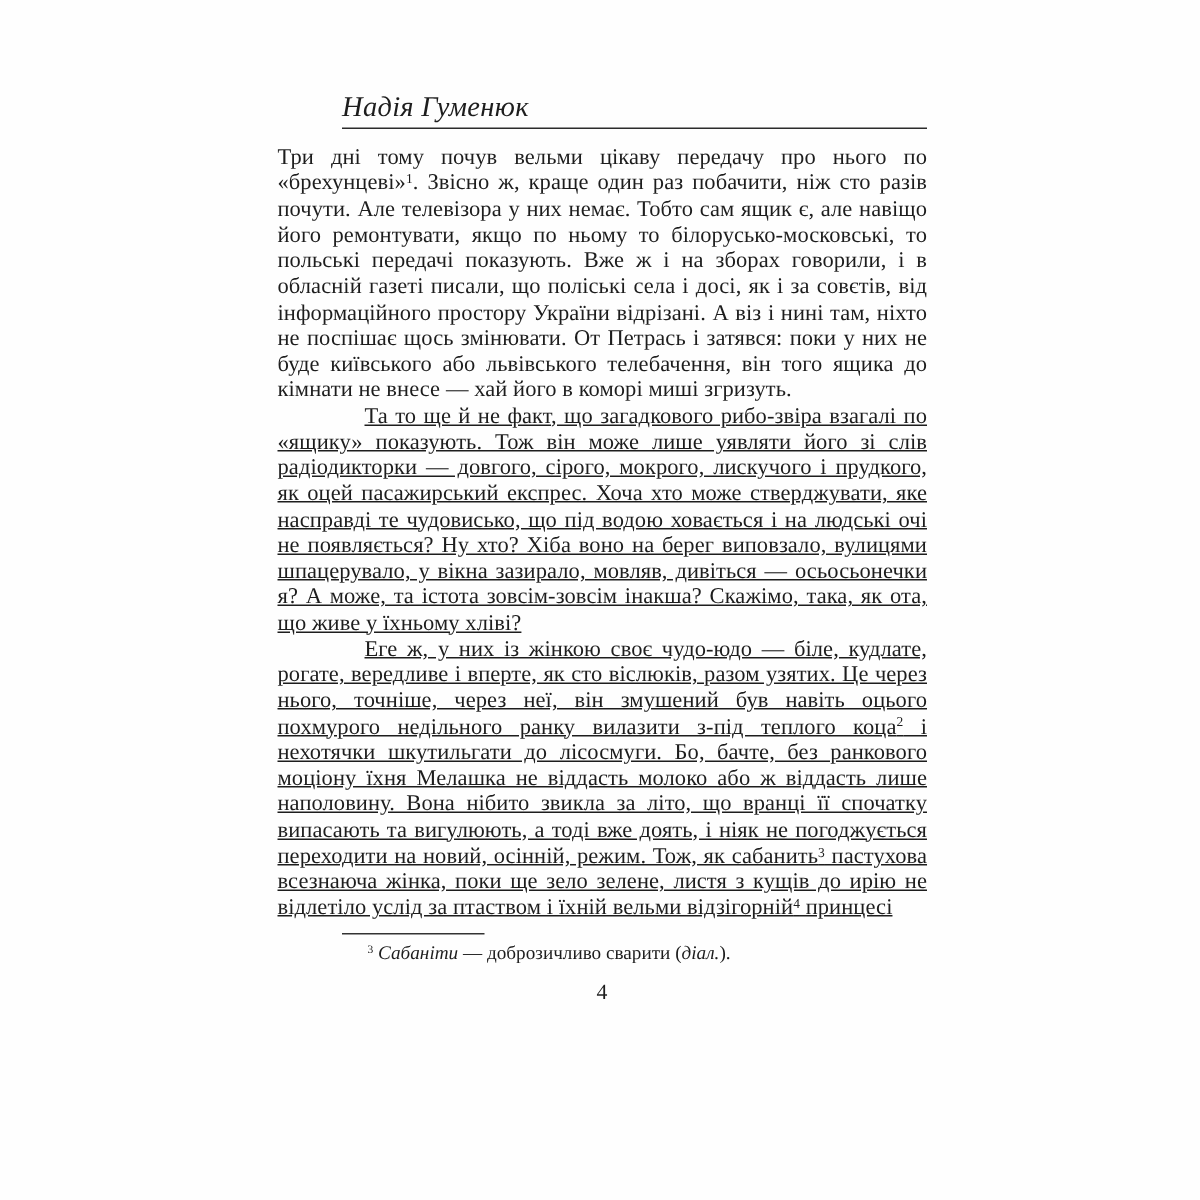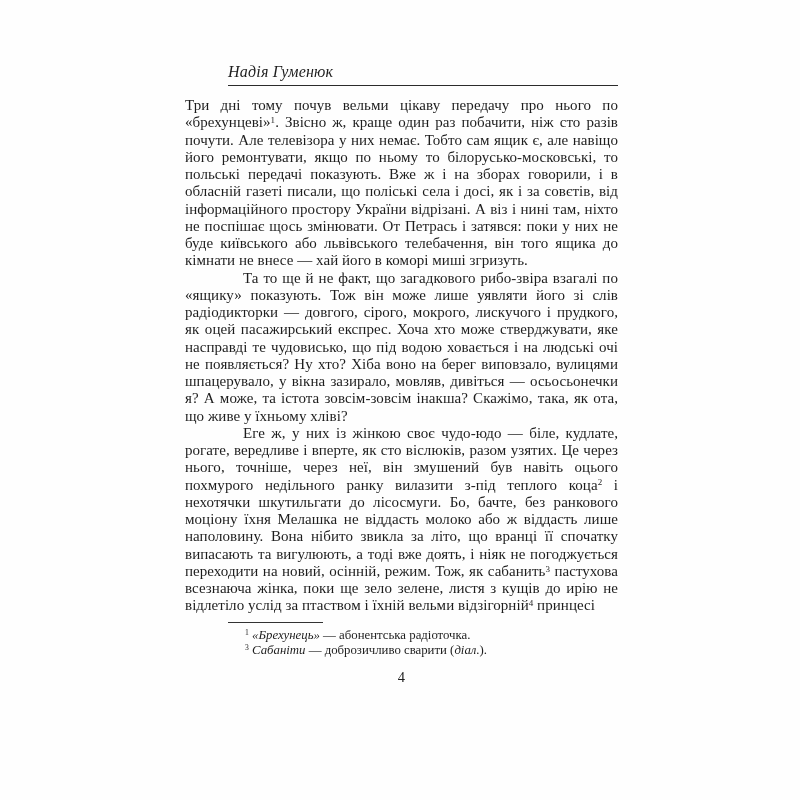--- a/index.html
+++ b/index.html
@@ -22,35 +22,35 @@
   }
   .text-col{
     position:absolute;
     left:185px;
     top:63px;
     width:433px;
   }
   .running-header{
     margin-left:43px;
     font-style:italic;
-    font-size:16px;
+    font-size:19px;
     line-height:18px;
     letter-spacing:0.2px;
     padding-bottom:4px;
     border-bottom:1.5px solid #2b2b2b;
   }
   .body-text{
     margin-top:11px;
     font-size:15px;
     line-height:17.25px;
     text-align:justify;
     letter-spacing:0.05px;
   }
   .body-text p.para{margin:0;}
-  .body-text p.indent{text-indent:58px;}
+  .body-text p.indent{text-indent:58px;text-decoration:underline;}
   sup{
     font-size:0.6em;
     line-height:0;
     vertical-align:baseline;
     position:relative;
     top:-0.45em;
   }
   em{font-style:italic;}
   .footnote-sep{
     width:95px;
@@ -84,20 +84,19 @@
 
     <div class="body-text">
         <p class="para"><span>Три дні тому почув вельми цікаву передачу про нього по «брехунцеві»</span><sup>1</sup><span>. Звісно ж, краще один раз побачити, ніж сто разів почути. Але телевізора у них немає. Тобто сам ящик є, але навіщо його ремонтувати, якщо по ньому то білорусько-московські, то польські передачі показують. Вже ж і на зборах говорили, і в обласній газеті писали, що поліські села і досі, як і за совєтів, від інформаційного простору України відрізані. А віз і нині там, ніхто не поспішає щось змінювати. От Петрась і затявся: поки у них не буде київського або львівського телебачення, він того ящика до кімнати не внесе — хай його в коморі миші згризуть.</span></p>
         <p class="para indent"><span>Та то ще й не факт, що загадкового рибо-звіра взагалі по «ящику» показують. Тож він може лише уявляти його зі слів радіодикторки — довгого, сірого, мокрого, лискучого і прудкого, як оцей пасажирський експрес. Хоча хто може стверджувати, яке насправді те чудовисько, що під водою ховається і на людські очі не появляється? Ну хто? Хіба воно на берег виповзало, вулицями шпацерувало, у вікна зазирало, мовляв, дивіться — осьосьонечки я? А може, та істота зовсім-зовсім інакша? Скажімо, така, як ота, що живе у їхньому хліві?</span></p>
         <p class="para indent"><span>Еге ж, у них із жінкою своє чудо-юдо — біле, кудлате, рогате, вередливе і вперте, як сто віслюків, разом узятих. Це через нього, точніше, через неї, він змушений був навіть оцього похмурого недільного ранку вилазити з-під теплого коца</span><sup>2</sup><span> і нехотячки шкутильгати до лісосмуги. Бо, бачте, без ранкового моціону їхня Мелашка не віддасть молоко або ж віддасть лише наполовину. Вона нібито звикла за літо, що вранці її спочатку випасають та вигулюють, а тоді вже доять, і ніяк не погоджується переходити на новий, осінній, режим. Тож, як сабанить</span><sup>3</sup><span> пастухова всезнаюча жінка, поки ще зело зелене, листя з кущів до ирію не відлетіло услід за птаством і їхній вельми відзігорній</span><sup>4</sup><span> принцесі</span></p>
       </div>
 
     <div class="footnote-sep"></div>
 
     <div class="footnotes">
-        <p><sup>1</sup> <em>«Брехунець»</em><span> — абонентська радіоточка.</span></p>
         <p><sup>3</sup> <em>Сабаніти</em><span> — доброзичливо сварити (</span><em>діал.</em><span>).</span></p>
       </div>
 
     <div class="page-number">4</div>
 
   </div>
 </div>
 
 </body></html>

